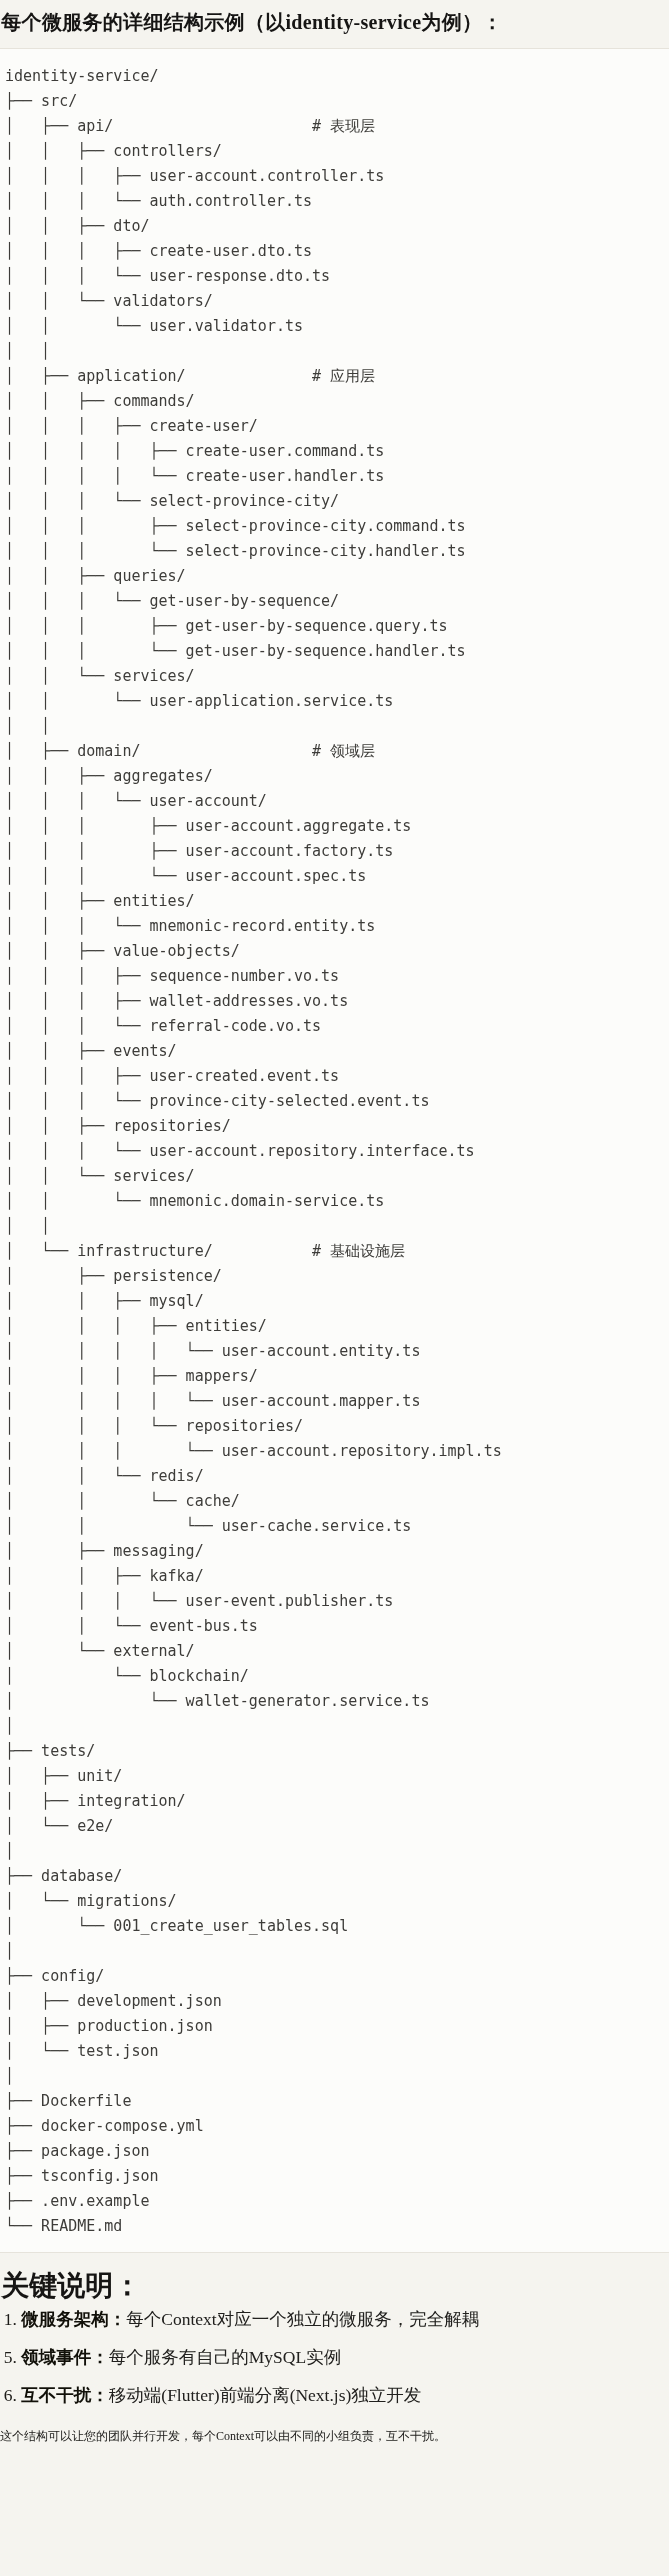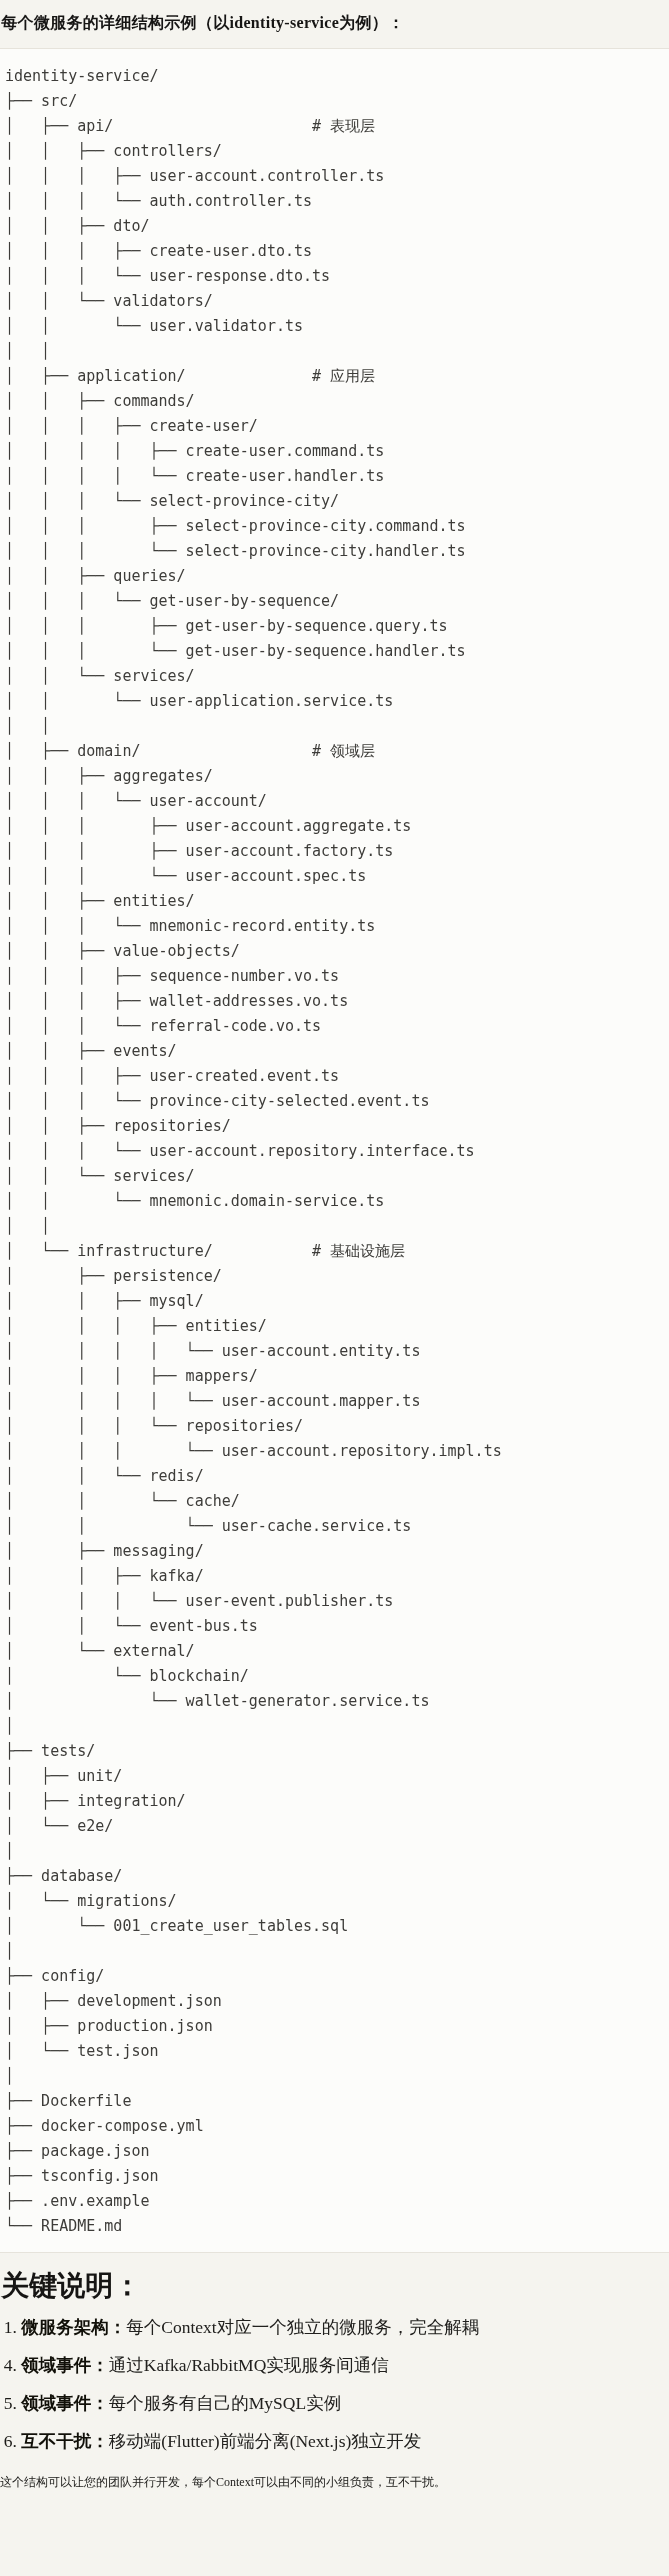--- a/index.html
+++ b/index.html
@@ -12,21 +12,21 @@
   .page {
     width: 669px;
     height: 2576px;
     overflow: hidden;
     box-sizing: border-box;
     padding-top: 8.8px;
     background: #f5f4ef;
   }
   .page-title {
     margin: 0 0 0 1.3px;
-    font-size: 16px;
+    font-size: 20px;
     line-height: 27.5px;
     font-weight: 700;
     color: #161514;
     letter-spacing: 0.3px;
   }
   .code-block {
     margin-top: 11.3px;
     background: #fcfcfa;
     border-top: 0.6px solid #e6e3db;
     border-bottom: 0.6px solid #e6e3db;
@@ -54,21 +54,21 @@
     padding: 0;
     list-style: none;
   }
   .note-item {
     margin: 13px 0 0 3.8px;
     font-size: 17.5px;
     line-height: 25px;
     color: #21201e;
     white-space: nowrap;
   }
-  .note-item:first-child { margin-top: 15px; }
+  .note-item:first-child { margin-top: 7px; }
   .note-number {
     display: inline-block;
     margin-right: 4.4px;
     color: #1c1b18;
   }
   .note-label {
     font-weight: 700;
     color: #111009;
   }
   .note-colon { color: #111009; font-weight: 700; }
@@ -177,23 +177,20 @@
 └── README.md</pre>
   </div>
 
   <h2 class="notes-heading">关键说明：</h2>
 
   <ol class="notes-list">
     <li class="note-item">
       <span class="note-number">1.</span><span class="note-label">微服务架构</span><span class="note-colon">：</span><span class="note-desc">每个Context对应一个独立的微服务，完全解耦</span>
     </li>
     <li class="note-item">
-      <span class="note-number">4.</span><span class="note-label">领域事件</span><span class="note-colon">：</span><span class="note-desc">通过Kafka/RabbitMQ实现服务间通信</span>
-    </li>
-    <li class="note-item">
       <span class="note-number">5.</span><span class="note-label">领域事件</span><span class="note-colon">：</span><span class="note-desc">每个服务有自己的MySQL实例</span>
     </li>
     <li class="note-item">
       <span class="note-number">6.</span><span class="note-label">互不干扰</span><span class="note-colon">：</span><span class="note-desc">移动端(Flutter)前端分离(Next.js)独立开发</span>
     </li>
   </ol>
 
   <p class="closing-paragraph">这个结构可以让您的团队并行开发，每个Context可以由不同的小组负责，互不干扰。</p>
 
 </div>

